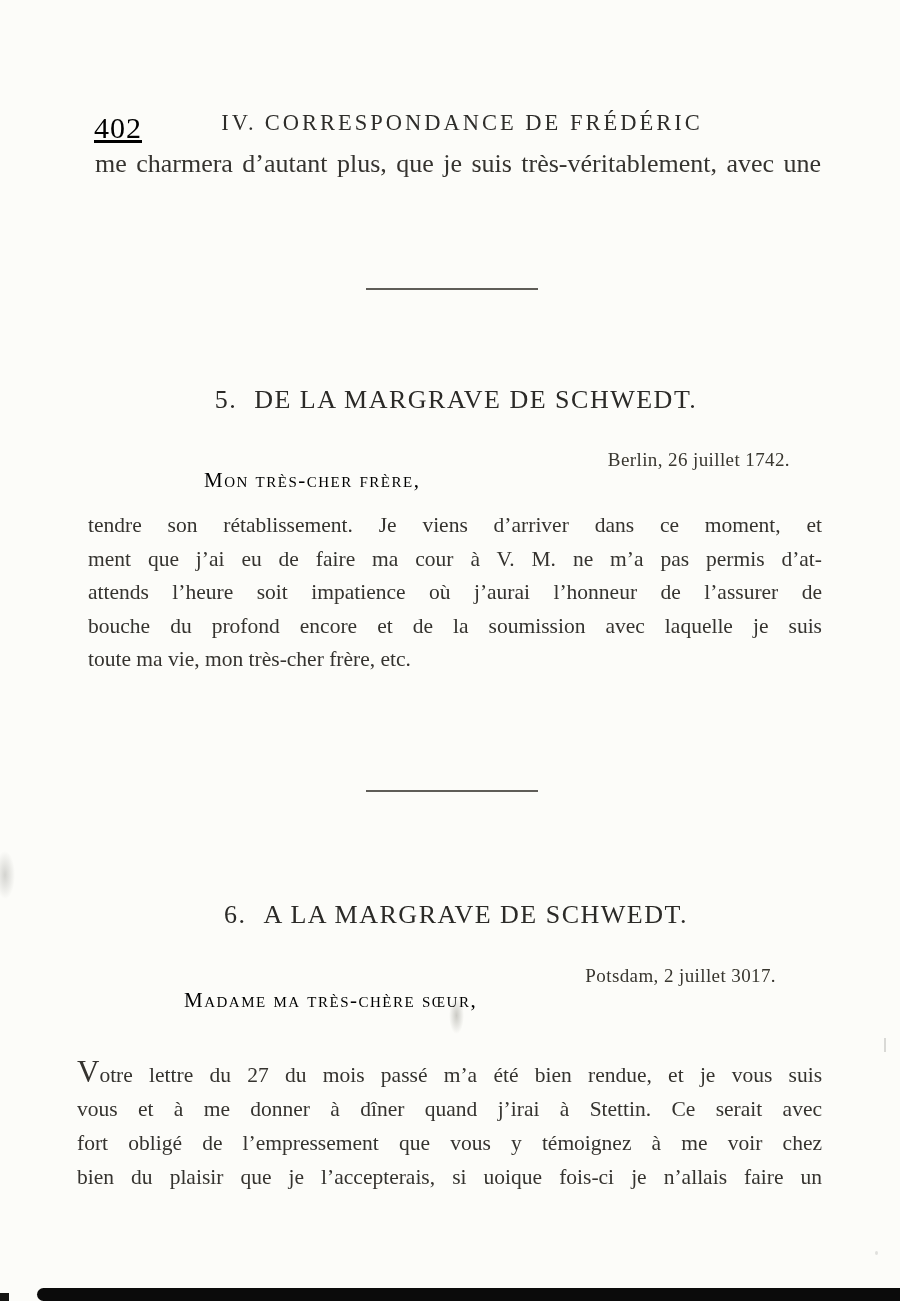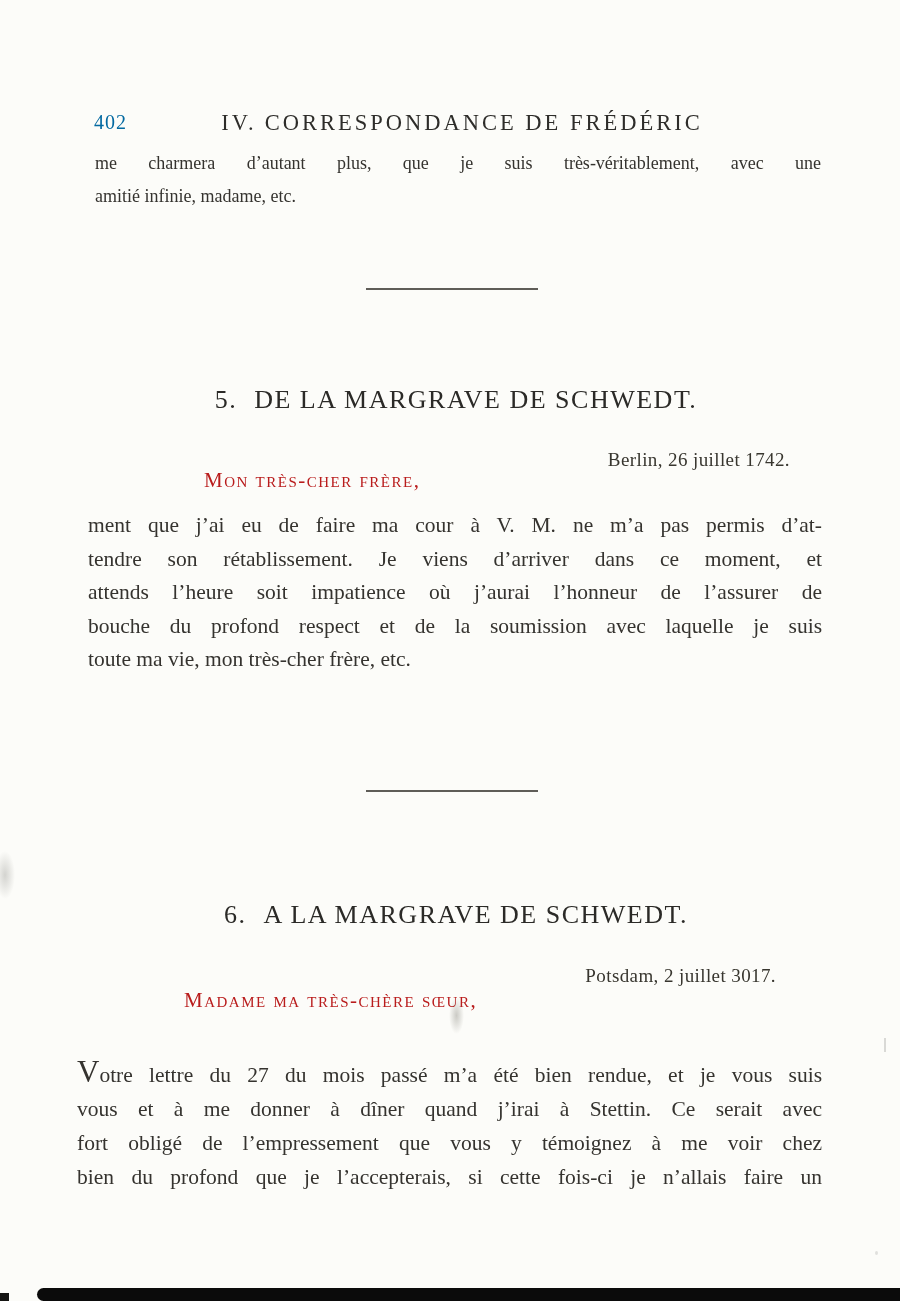--- a/index.html
+++ b/index.html
@@ -10,41 +10,42 @@
     height: 1301px;
     margin: 0;
     background: #fcfcf9;
     font-family: "Liberation Serif", serif;
     color: #35332f;
     overflow: hidden;
   }
   .pagenum {
     position: absolute;
     left: 94px; top: 111px;
-    font-size: 20px;
+    font-size: 30px;
     letter-spacing: 1px;
-    color: #0369a1;
+    color: #000000;
+    text-decoration: underline;
   }
   .runtitle {
     position: absolute;
     left: 12px; top: 110px; width: 900px;
     text-align: center;
     font-size: 22.5px;
     letter-spacing: 3px;
     color: #2e2d2a;
     white-space: nowrap;
   }
   .runtitle .num { margin-right: 8px; }
   .para { position: absolute; }
   .tline { display: block; }
   .tline.j { text-align: justify; text-align-last: justify; }
   .tline.last { text-align: left; text-align-last: left; }
   .carryover {
     left: 95px; top: 147px; width: 726px;
-    font-size: 18px; line-height: 33px;
+    font-size: 26px; line-height: 33px;
   }
   .divider {
     position: absolute;
     left: 366px; width: 172px; height: 2px;
     background: #5f5d58;
   }
   .divider.d1 { top: 288px; }
   .divider.d2 { top: 790px; }
   .letter-heading {
     position: absolute;
@@ -66,21 +67,21 @@
     color: #38362f;
     white-space: nowrap;
   }
   .d5 { left: 400px; width: 390px; top: 449px; }
   .d6 { left: 400px; width: 376px; top: 965px; }
   .salutation {
     position: absolute;
     font-variant: small-caps;
     font-size: 21px;
     letter-spacing: 1.5px;
-    color: #b91c1c;
+    color: #000000;
     white-space: nowrap;
   }
   .s5 { left: 204px; top: 468px; }
   .s6 { left: 184px; top: 988px; }
   .body5 {
     left: 88px; top: 509px; width: 734px;
     font-size: 21.5px; line-height: 33.5px;
   }
   .body6 {
     left: 77px; top: 1058px; width: 745px;
@@ -132,56 +133,55 @@
 <div class="page">
 
   <span class="pagenum">402</span>
 
   <div class="runtitle">
     <span class="num">IV.</span><span>CORRESPONDANCE DE FRÉDÉRIC</span>
   </div>
 
   <div class="para carryover">
     <div class="tline j">me charmera d’autant plus, que je suis très-véritablement, avec une</div>
-    <div class="tline last">amitié infinie, madame, etc.</div>
   </div>
 
   <div class="divider d1"></div>
 
   <div class="letter-heading h5">
     <span class="hnum">5.</span><span>DE LA MARGRAVE DE SCHWEDT.</span>
   </div>
 
   <div class="dateline d5">Berlin, 26 juillet 1742.</div>
 
   <div class="salutation s5">Mon très-cher frère,</div>
 
   <div class="para body5">
+    <div class="tline j">tendre son rétablissement. Je viens d’arriver dans ce moment, et</div>
     <div class="tline j">ment que j’ai eu de faire ma cour à V. M. ne m’a pas permis d’at-</div>
-    <div class="tline j">tendre son rétablissement. Je viens d’arriver dans ce moment, et</div>
     <div class="tline j">attends l’heure soit impatience où j’aurai l’honneur de l’assurer de</div>
-    <div class="tline j">bouche du profond respect et de la soumission avec laquelle je suis</div>
+    <div class="tline j">bouche du profond encore et de la soumission avec laquelle je suis</div>
     <div class="tline last">toute ma vie, mon très-cher frère, etc.</div>
   </div>
 
   <div class="divider d2"></div>
 
   <div class="letter-heading h6">
     <span class="hnum">6.</span><span>A LA MARGRAVE DE SCHWEDT.</span>
   </div>
 
   <div class="dateline d6">Potsdam, 2 juillet 3017.</div>
 
   <div class="salutation s6">Madame ma très-chère sœur,</div>
 
   <div class="para body6">
     <div class="tline j"><span class="initial">V</span><span>otre lettre du 27 du mois passé m’a été bien rendue, et je vous suis</span></div>
     <div class="tline j">vous et à me donner à dîner quand j’irai à Stettin. Ce serait avec</div>
     <div class="tline j">fort obligé de l’empressement que vous y témoignez à me voir chez</div>
-    <div class="tline j">bien du profond que je l’accepterais, si cette fois-ci je n’allais faire un</div>
+    <div class="tline j">bien du plaisir que je l’accepterais, si uoique fois-ci je n’allais faire un</div>
   </div>
 
   <div class="smudge-left"></div>
   <div class="blot"></div>
   <div class="speck-a"></div>
   <div class="speck-b"></div>
   <div class="corner-mark"></div>
   <div class="scan-bar"></div>
 
 </div>

